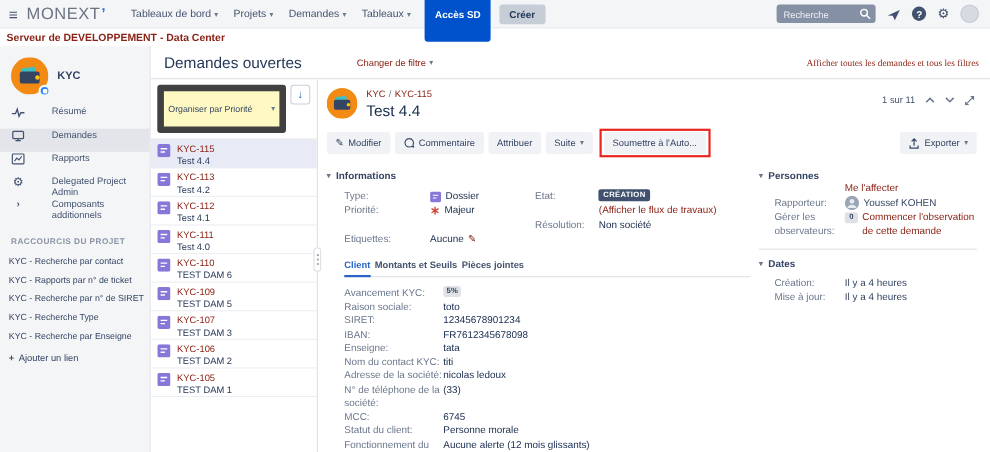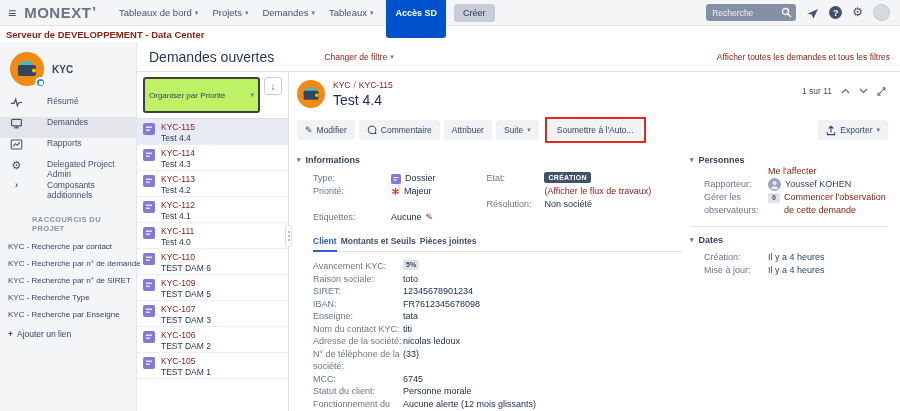--- a/index.html
+++ b/index.html
@@ -4,29 +4,29 @@
 <style>
   * { box-sizing: border-box; margin: 0; padding: 0; }
   html,body { width:900px; height:411px; overflow:hidden; background:#fff;
     font-family:"Liberation Sans", sans-serif; color:#253858; font-size:9px; }
 
   
   .topbar { height:26px; background:#f4f5f7; border-bottom:1px solid #e4e6ea;
     display:flex; align-items:center; padding:0 10px 0 8px; }
   .hamburger { font-size:14px; color:#42526e; margin-right:8px; cursor:pointer; }
   .logo { display:flex; align-items:flex-start; margin-right:16px; }
-  .logo-text { font-size:15px; font-weight:bold; color:#6b7380; letter-spacing:.5px; }
+  .logo-text { font-size:15px; font-weight:normal; color:#6b7380; letter-spacing:.5px; }
   .logo-tick { color:#1d6ae5; font-size:13px; font-weight:bold; margin-left:1px; }
   .nav-item { display:flex; align-items:center; gap:3px; padding:0 7px; height:18px;
     font-size:9.5px; color:#42526e; cursor:pointer; }
   .caret { font-size:7px; color:#6b778c; }
   .btn-access { background:#0052cc; color:#fff; border:none; border-radius:3px;
     font-size:9px; font-weight:bold; padding:20px 9px; margin-left:6px; cursor:pointer; }
   .btn-create { background:#c7cdd7; color:#253858; border:none; border-radius:3px;
-    font-size:9px; font-weight:normal; padding:4px 9px; margin-left:8px; cursor:pointer;text-align:right; }
+    font-size:9px; font-weight:bold; padding:4px 9px; margin-left:8px; cursor:pointer;text-align:right; }
   .topbar-right { margin-left:auto; display:flex; align-items:center; gap:10px; }
   .search-box { position:relative; }
   .search-input { width:90px; height:17px; background:#8590a4; border:none; border-radius:3px;
     color:#fff; font-size:8.5px; padding:0 18px 0 6px; font-family:inherit; }
   .search-input::placeholder { color:#eef1f5; }
   .search-glass { position:absolute; right:4px; top:3px; }
   .help-icon { width:13px; height:13px; border-radius:50%; background:#42526e; color:#fff;
     font-size:9px; font-weight:bold; display:flex; align-items:center; justify-content:center; cursor:pointer; }
   .gear-glyph { font-size:12px; color:#42526e; cursor:pointer; line-height:13px; }
   .user-avatar { width:17px; height:17px; border-radius:50%; background:#d7dbe1;
@@ -49,38 +49,38 @@
   .project-badge::after { content:""; display:block; width:4px; height:4px; margin:1.5px auto;
     background:#fff; border-radius:1px; }
   .project-name { font-size:10px; font-weight:bold; color:#344563; }
   .snav-item { display:flex; align-items:flex-start; gap:24px; height:21px; padding:0 10px;
     font-size:8.5px; color:#42526e; cursor:pointer; }
   .snav-item.selected { background:#e3e5ea; }
   .snav-icon { width:13px; text-align:center; flex-shrink:0; }
   .gear-small { font-size:11px; color:#42526e; }
   .chev-right { font-size:9px; color:#42526e; font-weight:bold; }
   .shortcuts-header { padding:14px 10px 5px; font-size:7.5px; font-weight:bold;
-    color:#8993a4; letter-spacing:.4px;margin-left:22px; }
+    color:#8993a4; letter-spacing:.4px; }
   .shortcut { padding:4px 8px; font-size:8px; color:#344563; white-space:nowrap; cursor:pointer; }
   .add-link { padding:6px 8px; font-size:8.5px; color:#344563; cursor:pointer; }
   .plus-glyph { font-weight:bold; margin-right:4px; color:#42526e; }
 
   
   .main-header { height:30px; flex-shrink:0; display:flex; align-items:center;
     padding:0 10px 0 12px; border-bottom:1px solid #dfe1e6; }
   .page-title { font-size:14px; color:#253858; margin-right:10px; }
   .filter-link { display:flex; align-items:center; gap:3px; font-size:8.5px; color:#8b2216; cursor:pointer;margin-left:40px; }
-  .all-filters { margin-left:auto; font-size:8.5px; color:#8b2216; cursor:pointer; }
+  .all-filters { margin-left:auto; font-size:8.5px; color:#8b2216; cursor:pointer;font-family:Liberation Serif, serif; }
 
   .content { flex:1; min-height:0; display:flex; position:relative; }
 
   
   .list-panel { width:152px; flex-shrink:0; border-right:1px solid #dfe1e6; display:flex; flex-direction:column; }
   .list-header { display:flex; gap:4px; padding:5px 6px; border-bottom:1px solid #dfe1e6; }
-  .sort-select { flex:1; height:18px; border:2px solid #404040; border-radius:3px; background:#bef264;
+  .sort-select { flex:1; height:18px; border:6px solid #404040; border-radius:3px; background:#fef9c3;
     display:flex; align-items:center; justify-content:space-between; padding:16px 4px;
     font-size:8px; color:#344563; cursor:pointer; }
   .sort-dir-btn { width:18px; height:18px; border:1px solid #c9cfd9; border-radius:3px; background:#fff;
     color:#2a63c8; font-size:10px; display:flex; align-items:center; justify-content:center; cursor:pointer; }
   .issue-item { display:flex; gap:6px; padding:3px 6px; height:26px;
     border-bottom:1px solid #eceef2; cursor:pointer; }
   .issue-item.selected { background:#e8eaf6; }
   .issue-icon { margin-top:1px; flex-shrink:0; }
   .issue-texts { display:flex; flex-direction:column; line-height:10.5px; }
   .issue-key { font-size:8.5px; color:#8b2216; }
@@ -244,21 +244,21 @@
       <span class="snav-icon gear-small">⚙</span>
       <span>Delegated Project Admin</span>
     </div>
     <div class="snav-item">
       <span class="snav-icon chev-right">›</span>
       <span>Composants additionnels</span>
     </div>
 
     <div class="shortcuts-header">RACCOURCIS DU PROJET</div>
     <div class="shortcut">KYC - Recherche par contact</div>
-    <div class="shortcut">KYC - Recherche par n° de demande</div>
+    <div class="shortcut">KYC - Rapports par n° de ticket</div>
     <div class="shortcut">KYC - Recherche par n° de SIRET</div>
     <div class="shortcut">KYC - Recherche Type</div>
     <div class="shortcut">KYC - Recherche par Enseigne</div>
     <div class="add-link">
       <span class="plus-glyph">+</span><span>Ajouter un lien</span>
     </div>
   </div>
 
   <div class="main">
     <div class="main-header">
@@ -283,31 +283,20 @@
 
         <div class="issue-item selected">
           <svg class="issue-icon" width="12" height="12" viewBox="0 0 12 12">
               <rect width="12" height="12" rx="2" fill="#8777d9"></rect>
               <line x1="3" y1="4.2" x2="9" y2="4.2" stroke="#fff" stroke-width="1.2"></line>
               <line x1="3" y1="7.2" x2="7" y2="7.2" stroke="#fff" stroke-width="1.2"></line>
             </svg>
           <span class="issue-texts">
               <span class="issue-key">KYC-115</span>
               <span class="issue-summary">Test 4.4</span>
-            </span>
-        </div>
-        <div class="issue-item">
-          <svg class="issue-icon" width="12" height="12" viewBox="0 0 12 12">
-              <rect width="12" height="12" rx="2" fill="#8777d9"></rect>
-              <line x1="3" y1="4.2" x2="9" y2="4.2" stroke="#fff" stroke-width="1.2"></line>
-              <line x1="3" y1="7.2" x2="7" y2="7.2" stroke="#fff" stroke-width="1.2"></line>
-            </svg>
-          <span class="issue-texts">
-              <span class="issue-key">KYC-114</span>
-              <span class="issue-summary">Test 4.3</span>
             </span>
         </div>
         <div class="issue-item">
           <svg class="issue-icon" width="12" height="12" viewBox="0 0 12 12">
               <rect width="12" height="12" rx="2" fill="#8777d9"></rect>
               <line x1="3" y1="4.2" x2="9" y2="4.2" stroke="#fff" stroke-width="1.2"></line>
               <line x1="3" y1="7.2" x2="7" y2="7.2" stroke="#fff" stroke-width="1.2"></line>
             </svg>
           <span class="issue-texts">
               <span class="issue-key">KYC-113</span>

